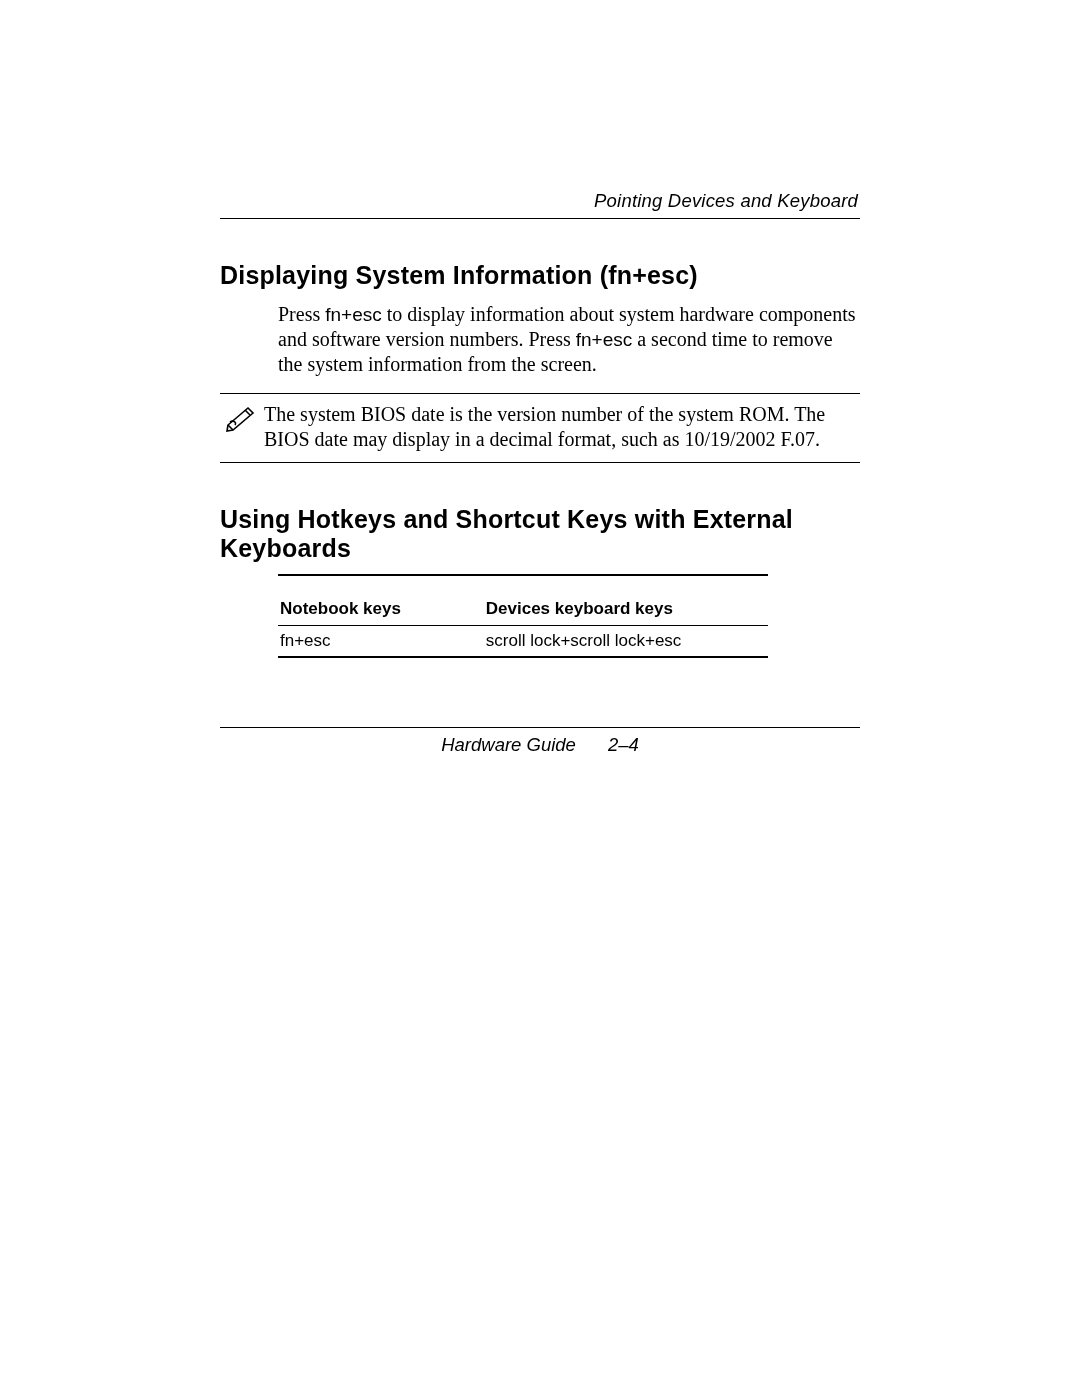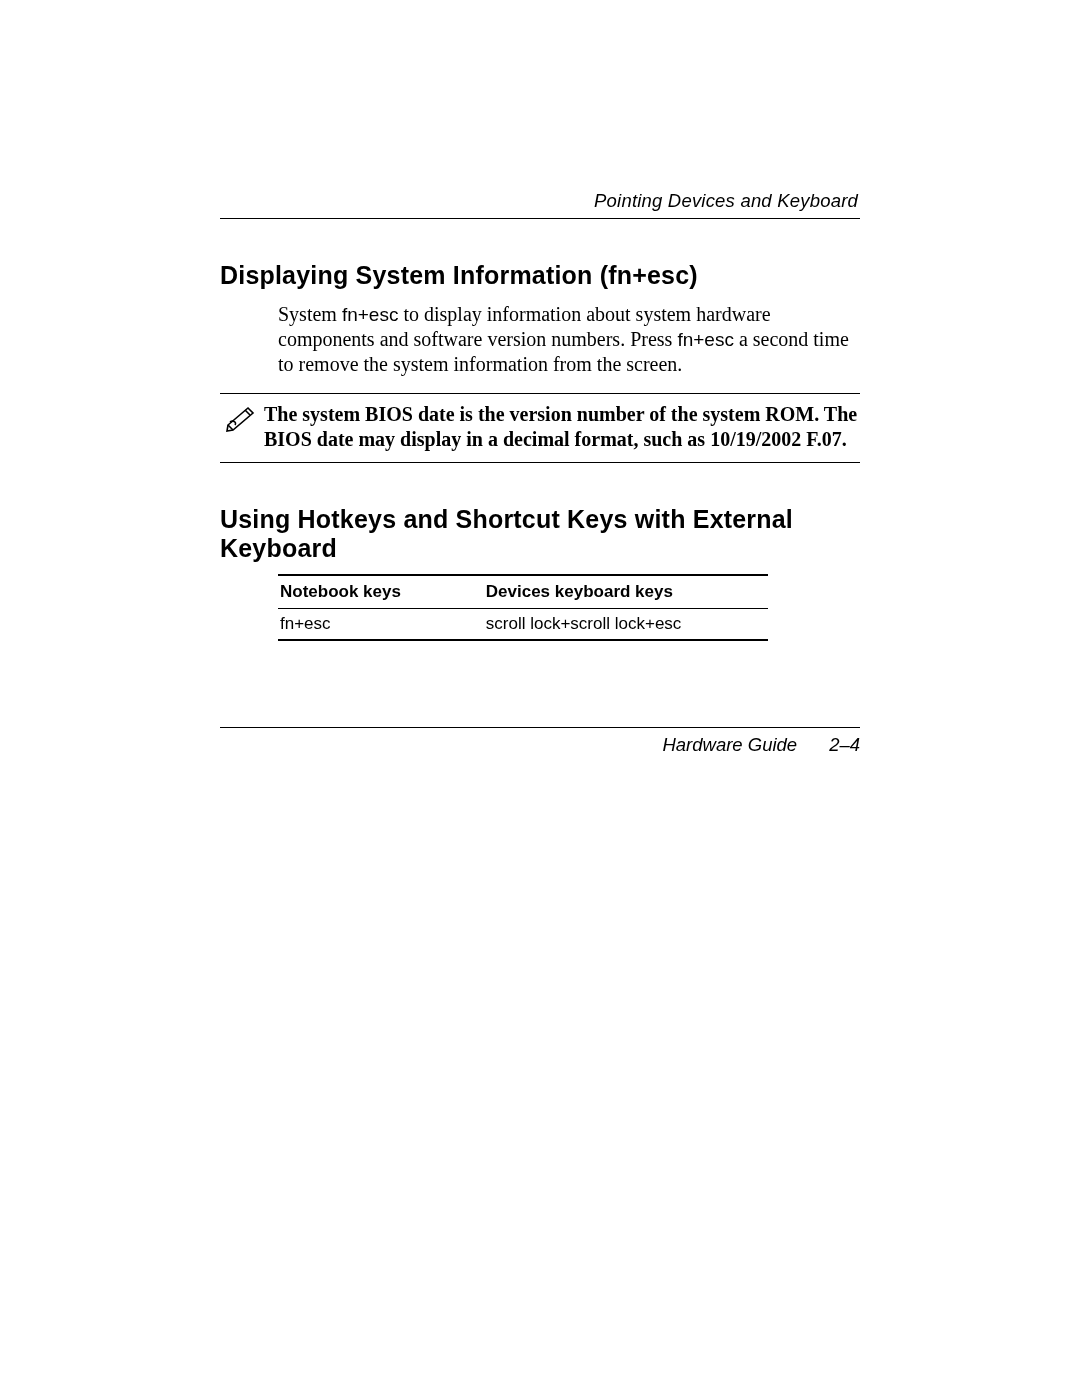--- a/index.html
+++ b/index.html
@@ -52,21 +52,20 @@
     font-family: Arial, Helvetica, sans-serif;
     font-size: 19px;
   }
   .note-block {
     margin-top: 16px;
     border-top: 1.5px solid #000;
     border-bottom: 1.5px solid #000;
     padding: 8px 0 10px 0;
     display: flex;
     align-items: flex-start;
-    font-weight: bold;
   }
   .note-icon {
     width: 44px;
     flex: 0 0 44px;
     display: flex;
     justify-content: center;
     padding-top: 2px;
   }
   .note-text {
     font-size: 20px;
@@ -78,21 +77,21 @@
     width: 490px;
     margin-top: 10px;
     font-family: Arial, Helvetica, sans-serif;
     font-size: 17px;
   }
   table.keys th {
     text-align: left;
     font-weight: 700;
     border-top: 2.5px solid #000;
     border-bottom: 1.5px solid #000;
-    padding: 6px 4px 6px 2px;
+    padding: 23px 4px 6px 2px;
   }
   table.keys td {
     border-bottom: 1px solid #000;
     padding: 5px 4px 5px 2px;
   }
   table.keys tr:last-child td {
     border-bottom: 2.5px solid #000;
   }
   table.keys td:first-child, table.keys th:first-child {
     width: 42%;
@@ -103,56 +102,56 @@
     right: 220px;
     bottom: 365px;
   }
   .footer-rule {
     border: 0;
     border-top: 1.5px solid #000;
     margin: 0 0 6px 0;
   }
   .footer-row {
     display: flex;
-    justify-content: flex-end;
+    justify-content: center;
     font-style: italic;
     font-family: "Helvetica Neue", Arial, sans-serif;
     font-size: 18.5px;
     gap: 32px;
   }
 </style>
 </head>
 <body>
 
 <div class="page">
 
   <div class="running-head">Pointing Devices and Keyboard</div>
   <hr class="head-rule">
 
   <h2 class="section">Displaying System Information (fn+esc)</h2>
 
   <div class="body-indent">
     <p class="body">
-      <span>System </span><span class="mono">fn+esc</span><span> to display information about system hardware components and software version numbers. Press </span><span class="mono">fn+esc</span><span> a second time to remove the system information from the screen.</span>
+      <span>Press </span><span class="mono">fn+esc</span><span> to display information about system hardware components and software version numbers. Press </span><span class="mono">fn+esc</span><span> a second time to remove the system information from the screen.</span>
     </p>
   </div>
 
   <div class="note-block">
     <div class="note-icon">
       <svg width="34" height="28" viewBox="0 0 34 28" fill="none" stroke="#000" stroke-width="1.6">
         <path d="M3 21 L23 4 L28 9 L8 26 L2 27 Z"></path>
         <path d="M3 21 L8 26"></path>
         <path d="M20 6 L25 11"></path>
         <path d="M5 18 C8 16 12 18 10 21"></path>
       </svg>
     </div>
     <div class="note-text">The system BIOS date is the version number of the system ROM. The BIOS date may display in a decimal format, such as 10/19/2002 F.07.</div>
   </div>
 
-  <h2 class="section">Using Hotkeys and Shortcut Keys with External Keyboard</h2>
+  <h2 class="section">Using Hotkeys and Shortcut Keys with External Keyboards</h2>
 
   <div class="body-indent">
 
     <table class="keys">
       <thead>
         <tr>
           <th>Notebook keys</th>
           <th>Devices keyboard keys</th>
         </tr>
       </thead>

